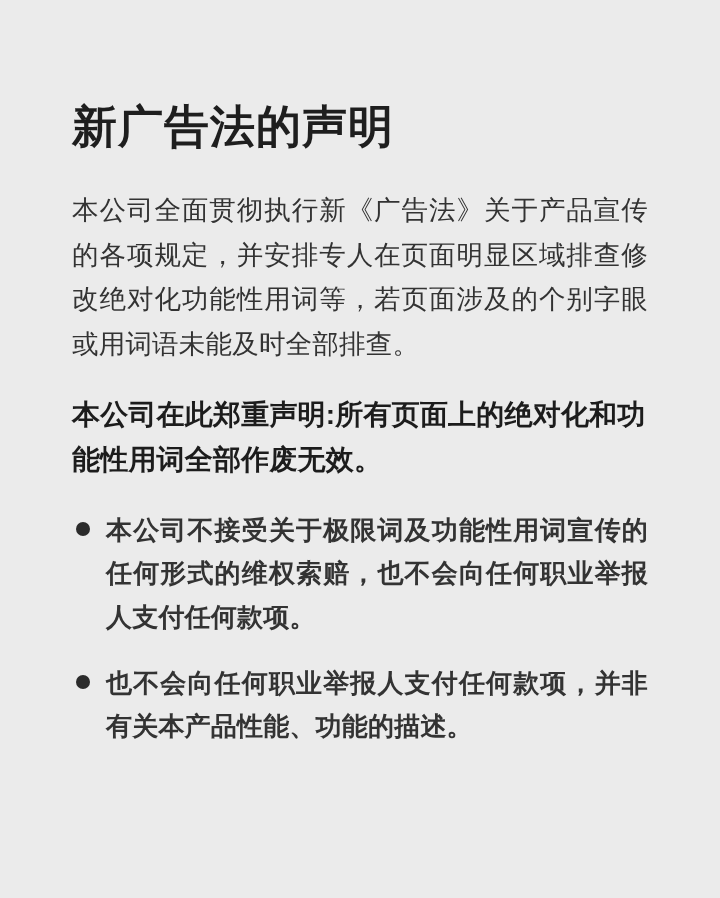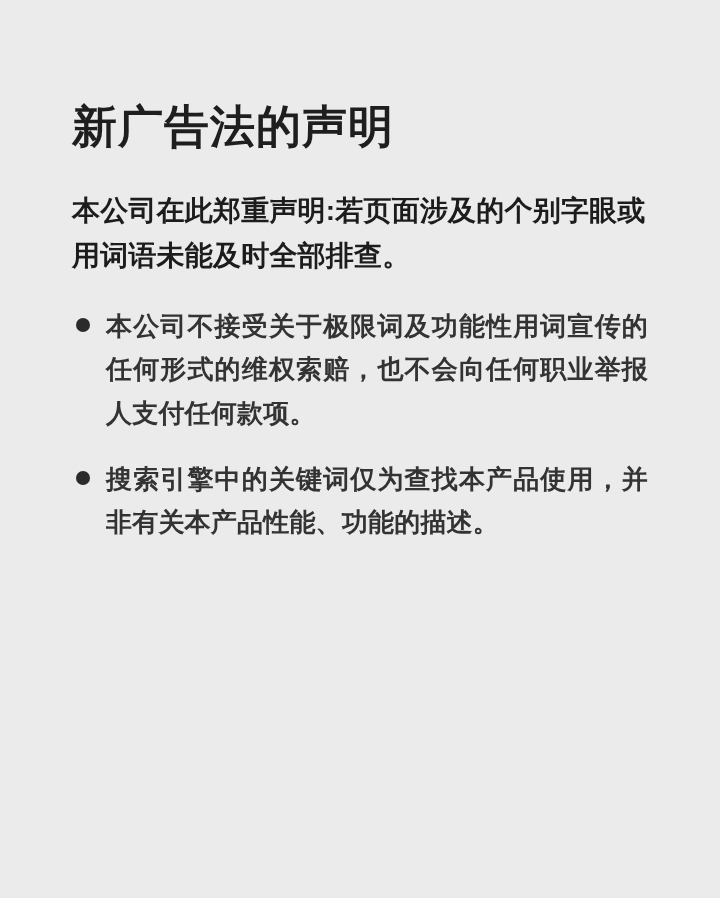--- a/index.html
+++ b/index.html
@@ -75,27 +75,28 @@
     display: block;
   }
 </style>
 </head>
 <body>
 
 <div class="page">
 
   <h1 class="doc-title">新广告法的声明</h1>
 
+  <p class="para">本公司全面贯彻执行新《广告法》关于产品宣传的各项规定，并安排专人在页面明显区域排查修改绝对化功能性用词等，若页面涉及的个别字眼或用词语未能及时全部排查。</p>
 
-  <p class="para-strong">本公司在此郑重声明:若页面涉及的个别字眼或用词语未能及时全部排查。</p>
+  <p class="para-strong">本公司在此郑重声明:所有页面上的绝对化和功能性用词全部作废无效。</p>
 
   <ul class="bullet-list">
     <li class="bullet-item">
       <span class="bullet-dot"></span>
       <span>本公司不接受关于极限词及功能性用词宣传的任何形式的维权索赔，也不会向任何职业举报人支付任何款项。</span>
     </li>
     <li class="bullet-item">
       <span class="bullet-dot"></span>
-      <span>搜索引擎中的关键词仅为查找本产品使用，并非有关本产品性能、功能的描述。</span>
+      <span>也不会向任何职业举报人支付任何款项，并非有关本产品性能、功能的描述。</span>
     </li>
   </ul>
 
 </div>
 
 </body></html>

